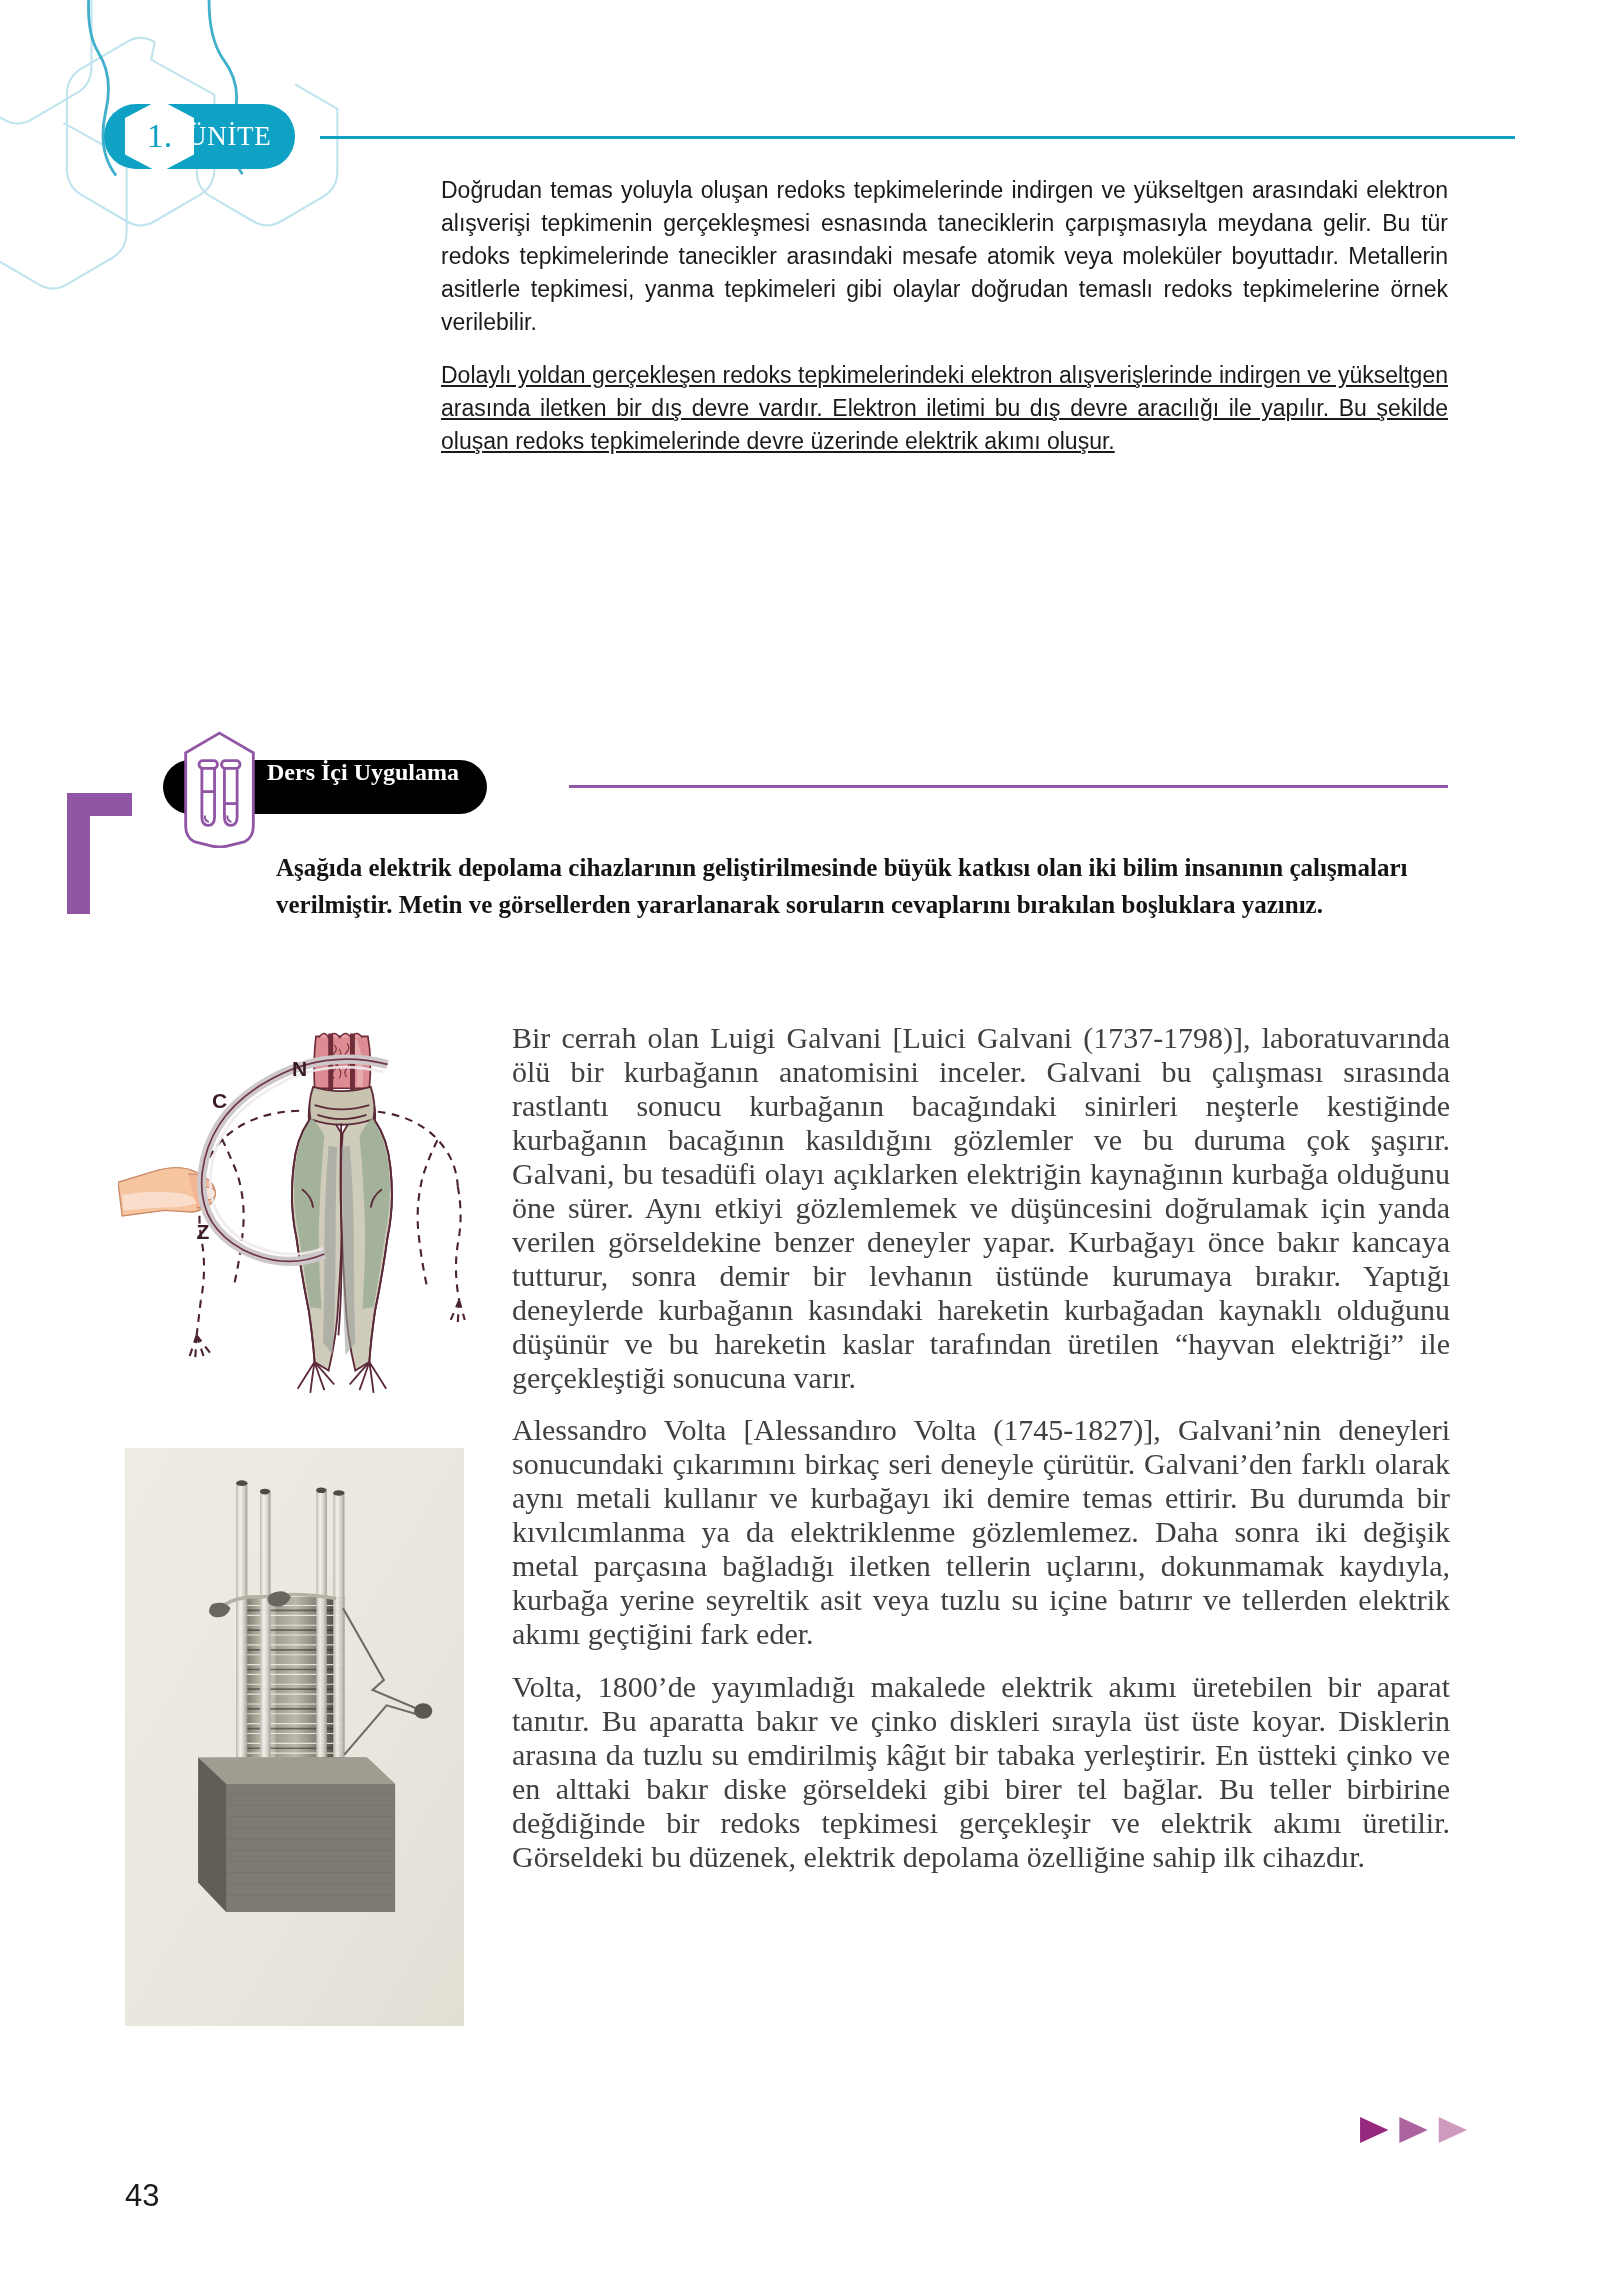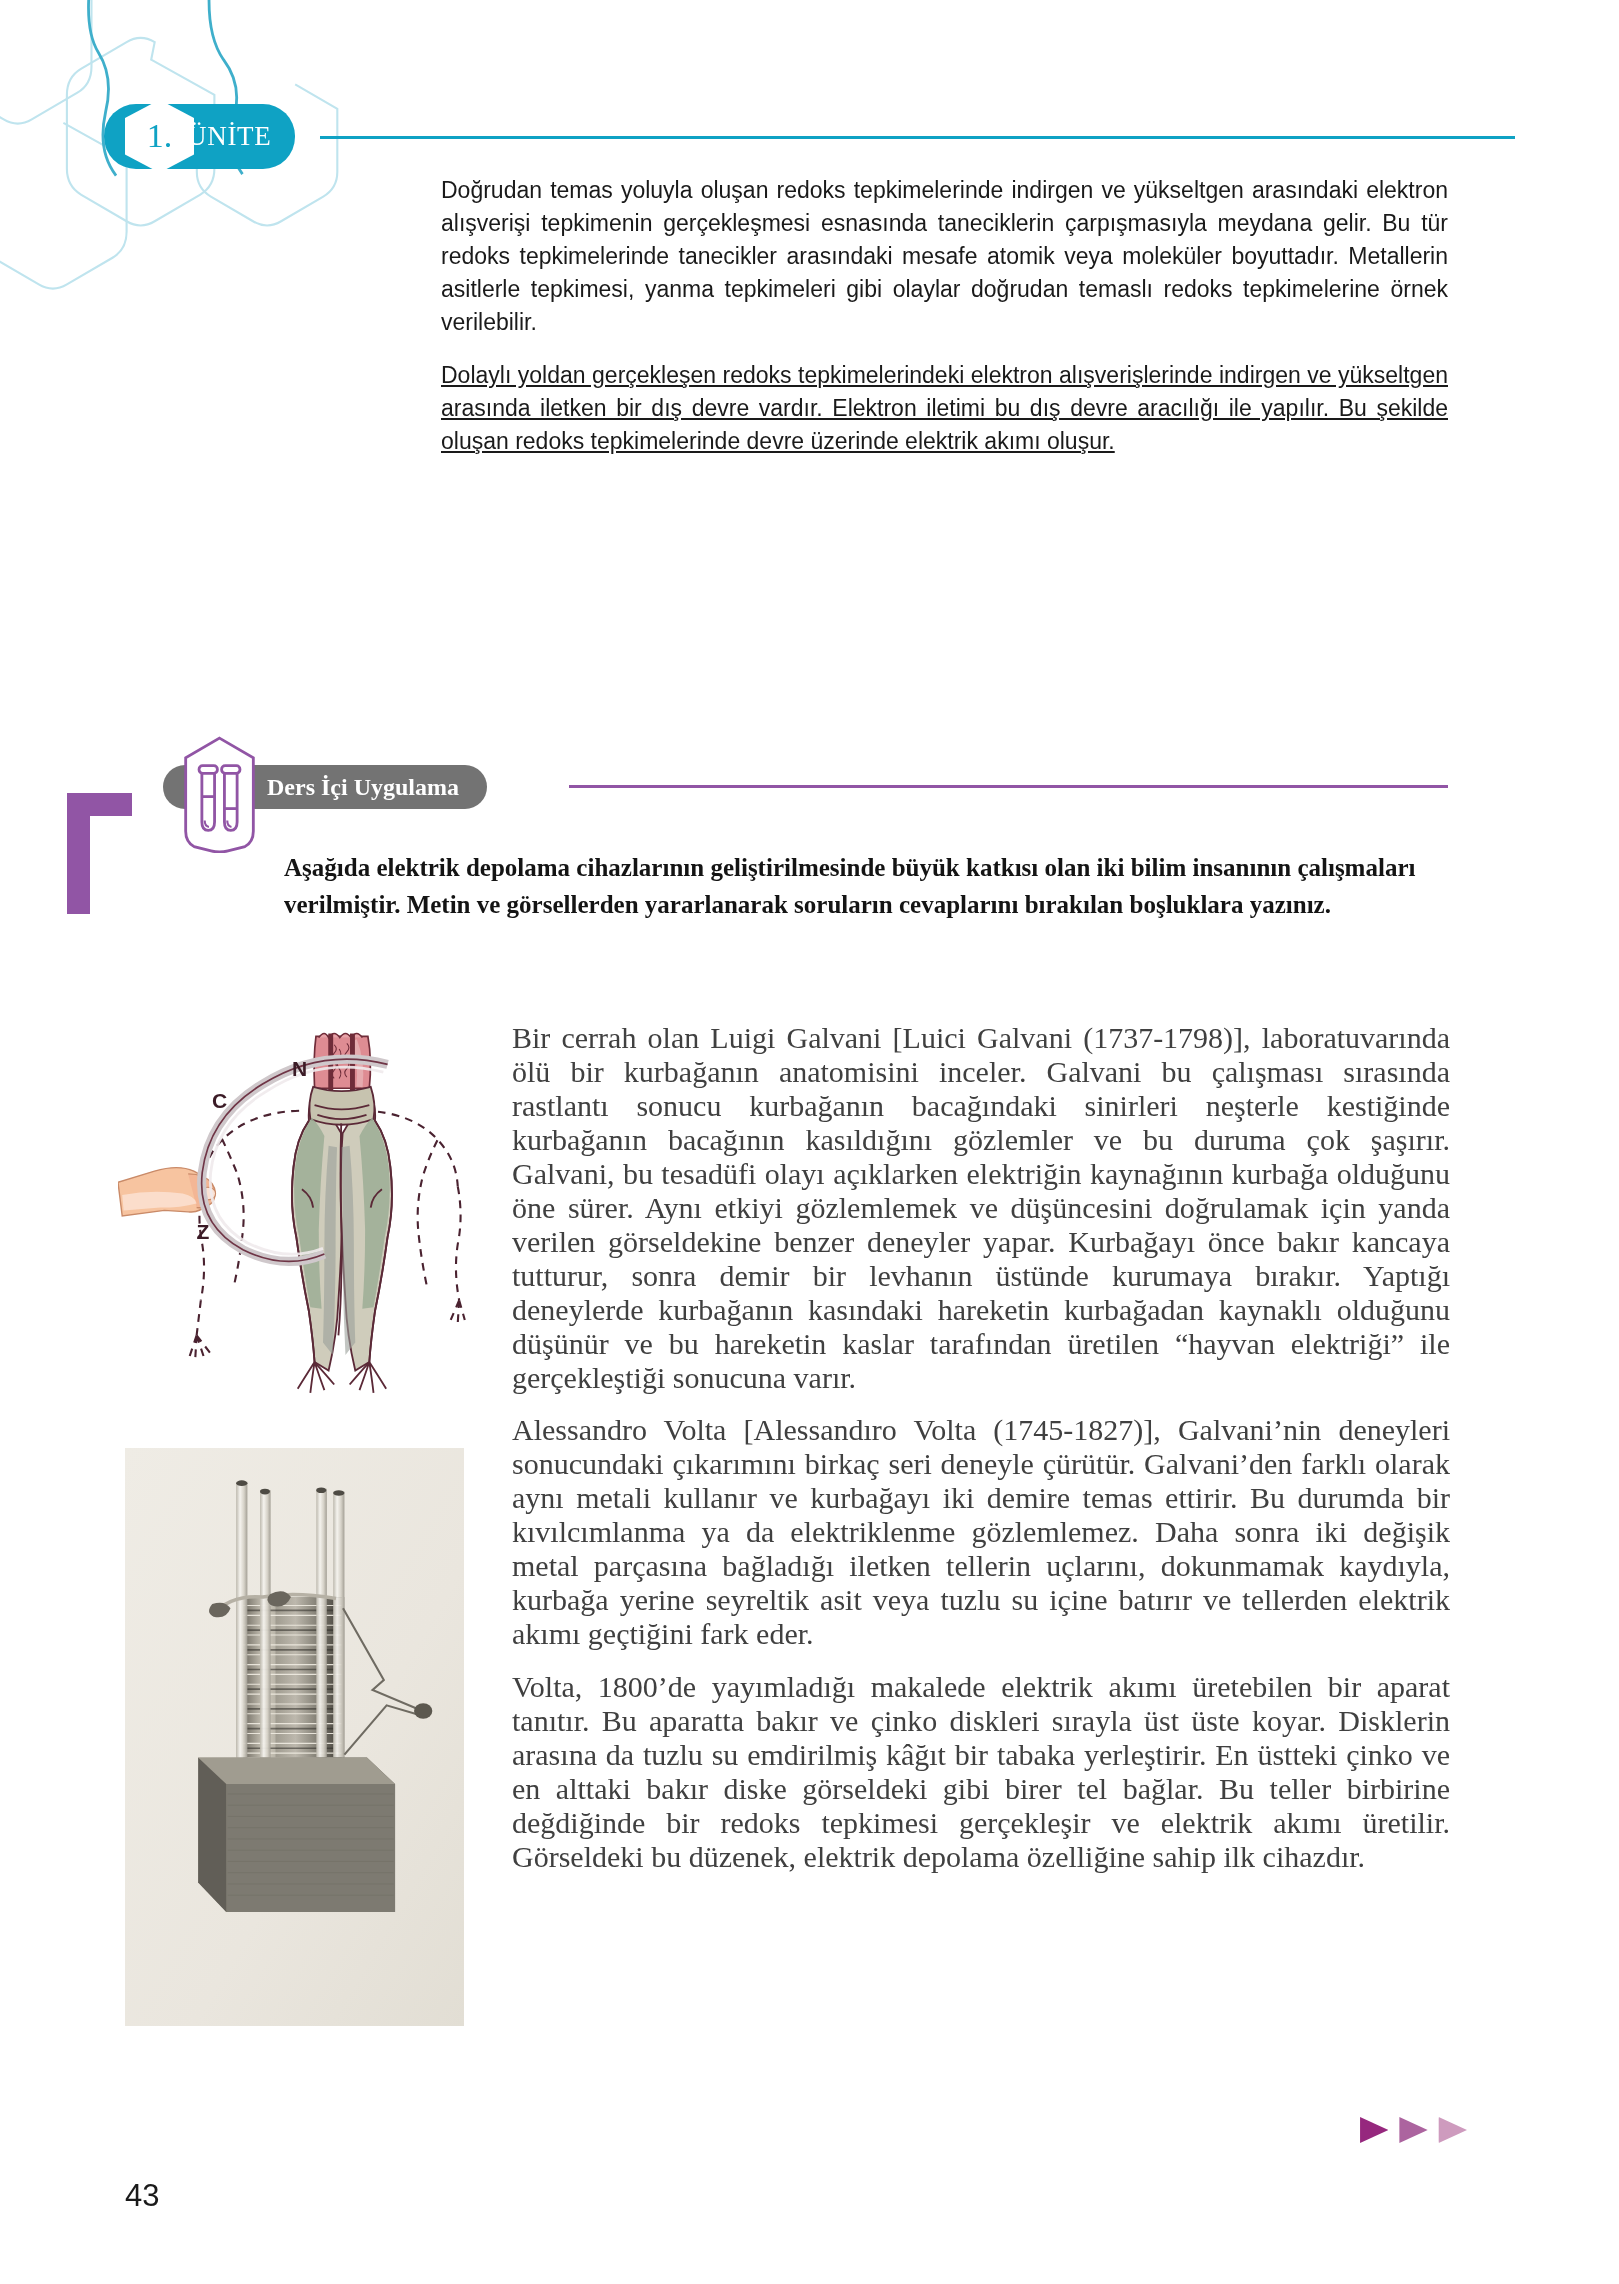--- a/index.html
+++ b/index.html
@@ -102,25 +102,25 @@
   .dersici {
     position: absolute;
     left: 163px;
     top: 758px;
     height: 58px;
     display: flex;
     align-items: center;
   }
   .dersici-pill {
     position: relative;
-    height: 44px;
-    background: #737373;
+    height: 54px;
+    background: #000000;
     border-radius: 29px;
     display: flex;
-    align-items: center;
+    align-items: flex-start;
     padding-left: 104px;
     padding-right: 28px;
   }
   .dersici-label {
     color: #ffffff;
     font-family: "Liberation Serif", serif;
     font-weight: 700;
     font-size: 24px;
     line-height: 1;
   }
@@ -163,21 +163,20 @@
   .prompt {
     position: absolute;
     left: 276px;
     top: 849px;
     width: 1174px;
     font-family: "Liberation Serif", serif;
     font-weight: 700;
     font-size: 25px;
     line-height: 37px;
     color: #141414;
-    margin-left: 8px;
   }
 
   
   .col-left {
     position: absolute;
     left: 118px;
     top: 1005px;
     width: 357px;
   }
   .col-right {

